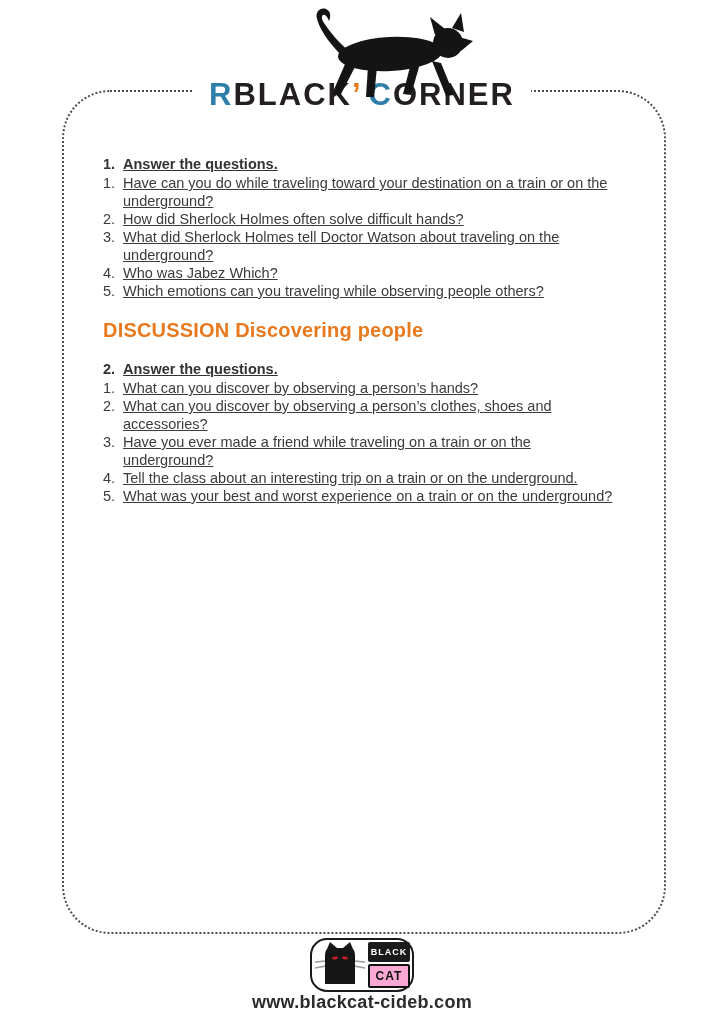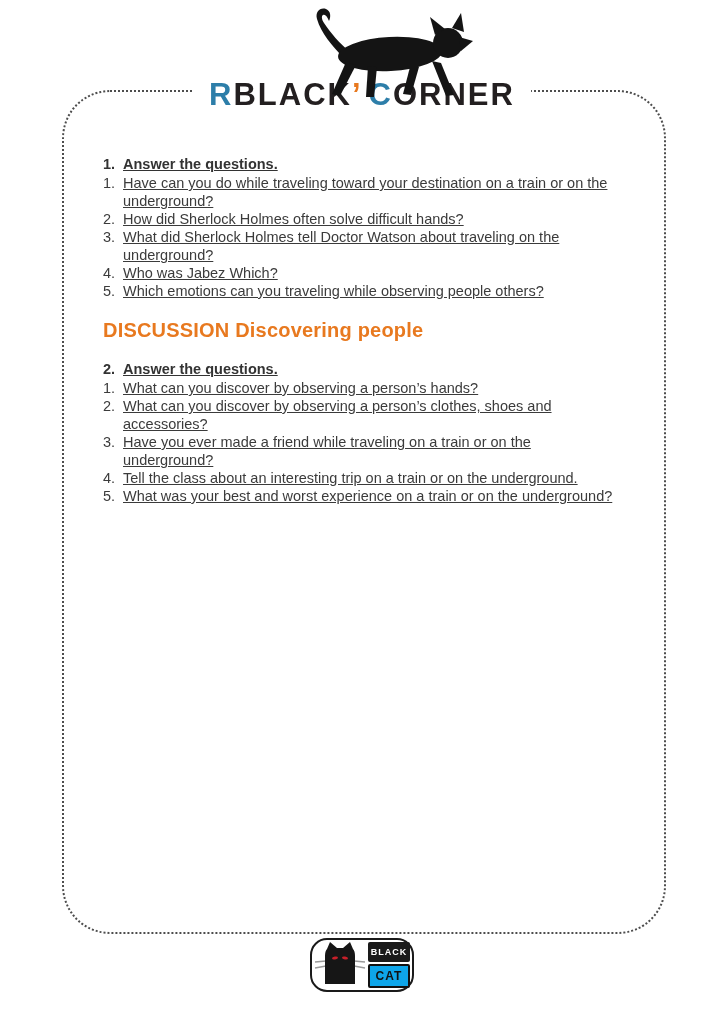--- a/index.html
+++ b/index.html
@@ -59,21 +59,21 @@
     display:flex; padding:2px; gap:2px;
   }
   .bc-left { flex:0 0 52px; position:relative; }
   .bc-right { flex:1; display:flex; flex-direction:column; gap:2px; }
   .bc-black {
     flex:1; background:#1a1a1a; color:#ffffff; font-weight:bold;
     font-size:9px; letter-spacing:1px; display:flex; align-items:center;
     justify-content:center; border-radius:2px;
   }
   .bc-cat {
-    flex:1; background:#0ea5e9; color:#111111; font-weight:bold;
+    flex:1; background:#f9a8d4; color:#111111; font-weight:bold;
     font-size:12px; letter-spacing:1px; display:flex; align-items:center;
     justify-content:center; border:2px solid #111111; border-radius:2px;
   }
   .footer-url {
     position:absolute; top:992px; left:0; width:100%; text-align:center;
     z-index:2; font-size:18px; font-weight:bold; color:#2b2b2b;
     letter-spacing:0.3px;
   }
 </style>
 </head>
@@ -185,14 +185,15 @@
         <ellipse cx="21" cy="16" rx="3" ry="1.4" fill="#c8202a" transform="rotate(-8 21 16)"></ellipse>
         <ellipse cx="31" cy="16" rx="3" ry="1.4" fill="#c8202a" transform="rotate(8 31 16)"></ellipse>
       </svg>
     </div>
     <div class="bc-right">
       <div class="bc-black">BLACK</div>
       <div class="bc-cat">CAT</div>
     </div>
   </div>
 
+  <div class="footer-url">www.blackcat-cideb.com</div>
 
 </div>
 
 </body></html>

